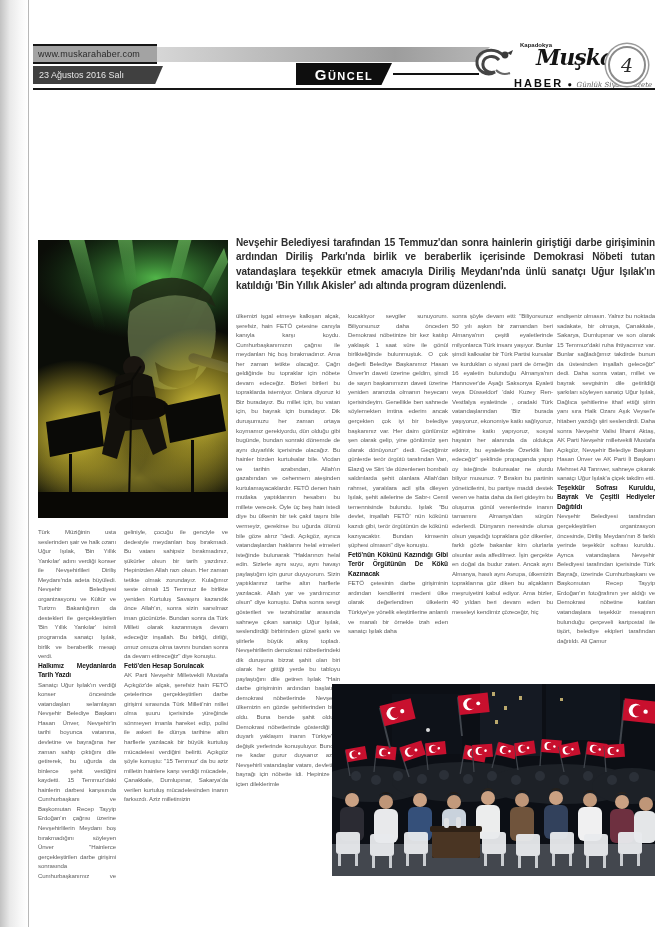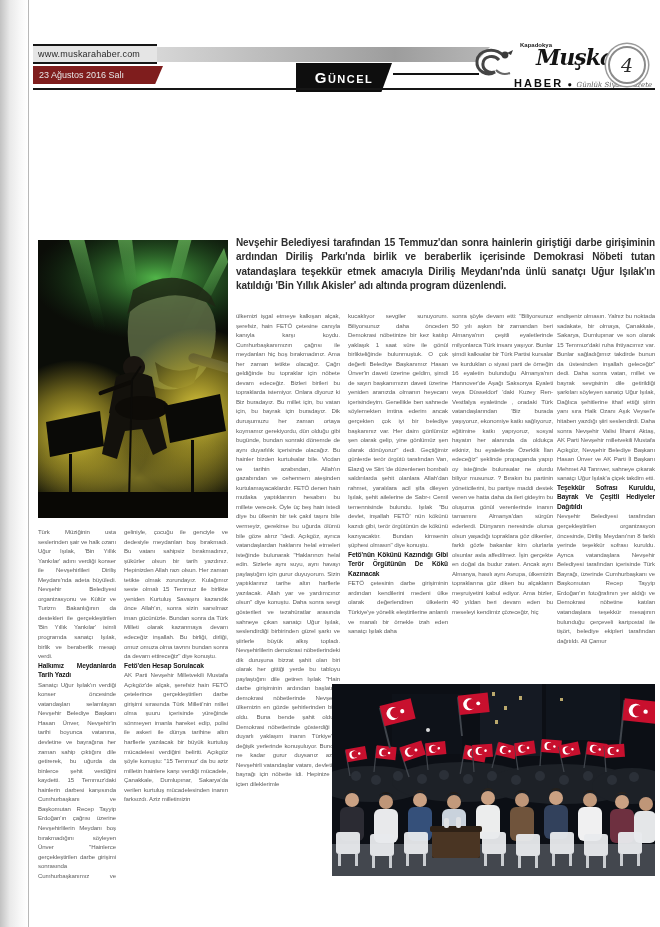--- a/index.html
+++ b/index.html
@@ -13,32 +13,32 @@
     background:linear-gradient(90deg,#c2c2c2 0,#e9e9e9 35%,#f7f7f7 70%,#ffffff 100%);
     border-right:1px solid #b8b8b8;
   }
   
   .topbar{
     position:absolute;left:150px;top:47px;width:340px;height:15px;
     background:linear-gradient(90deg,#d8d8d8,#9d9d9d 72%,#b7b7b7);
     clip-path:polygon(0 0,100% 0,96% 100%,0 100%);
   }
   .site-box{
-    position:absolute;left:33px;top:44px;width:124px;height:20px;background:#e5e5e5;
+    position:absolute;left:33px;top:44px;width:124px;height:20px;background:#a3a3a3;
     border-top:2px solid #161616;border-bottom:2px solid #161616;
     display:flex;align-items:center;padding-left:5px;box-sizing:border-box;
     font-size:9px;color:#2a2a2a;letter-spacing:.2px;
   }
   .date-bar{
-    position:absolute;left:33px;top:66px;width:130px;height:18px;background:#7f1d1d;
+    position:absolute;left:33px;top:66px;width:130px;height:18px;background:#404040;
     clip-path:polygon(0 0,100% 0,94% 100%,0 100%);
     color:#e6e6e6;font-size:9px;display:flex;align-items:center;padding-left:6px;box-sizing:border-box;
   }
   .guncel{
-    position:absolute;left:296px;top:63px;width:96px;height:29px;background:#0e0e0e;
+    position:absolute;left:296px;top:63px;width:96px;height:22px;background:#0e0e0e;
     clip-path:polygon(0 0,100% 0,89% 100%,0 100%);
     color:#ffffff;display:flex;align-items:center;justify-content:center;
     font-variant:small-caps;font-weight:bold;font-size:15px;letter-spacing:1.5px;
   }
   .mid-line{position:absolute;left:393px;top:73px;width:86px;height:2px;background:#121212;}
   .header-rule{position:absolute;left:33px;top:88px;width:622px;height:2px;background:#161616;}
   .logo{position:absolute;left:474px;top:42px;width:134px;height:46px;}
   .logo .swirl{position:absolute;left:0;top:4px;}
   .brand-top{position:absolute;left:46px;top:0;font-size:6px;font-weight:bold;color:#222;}
   .brand-name{

